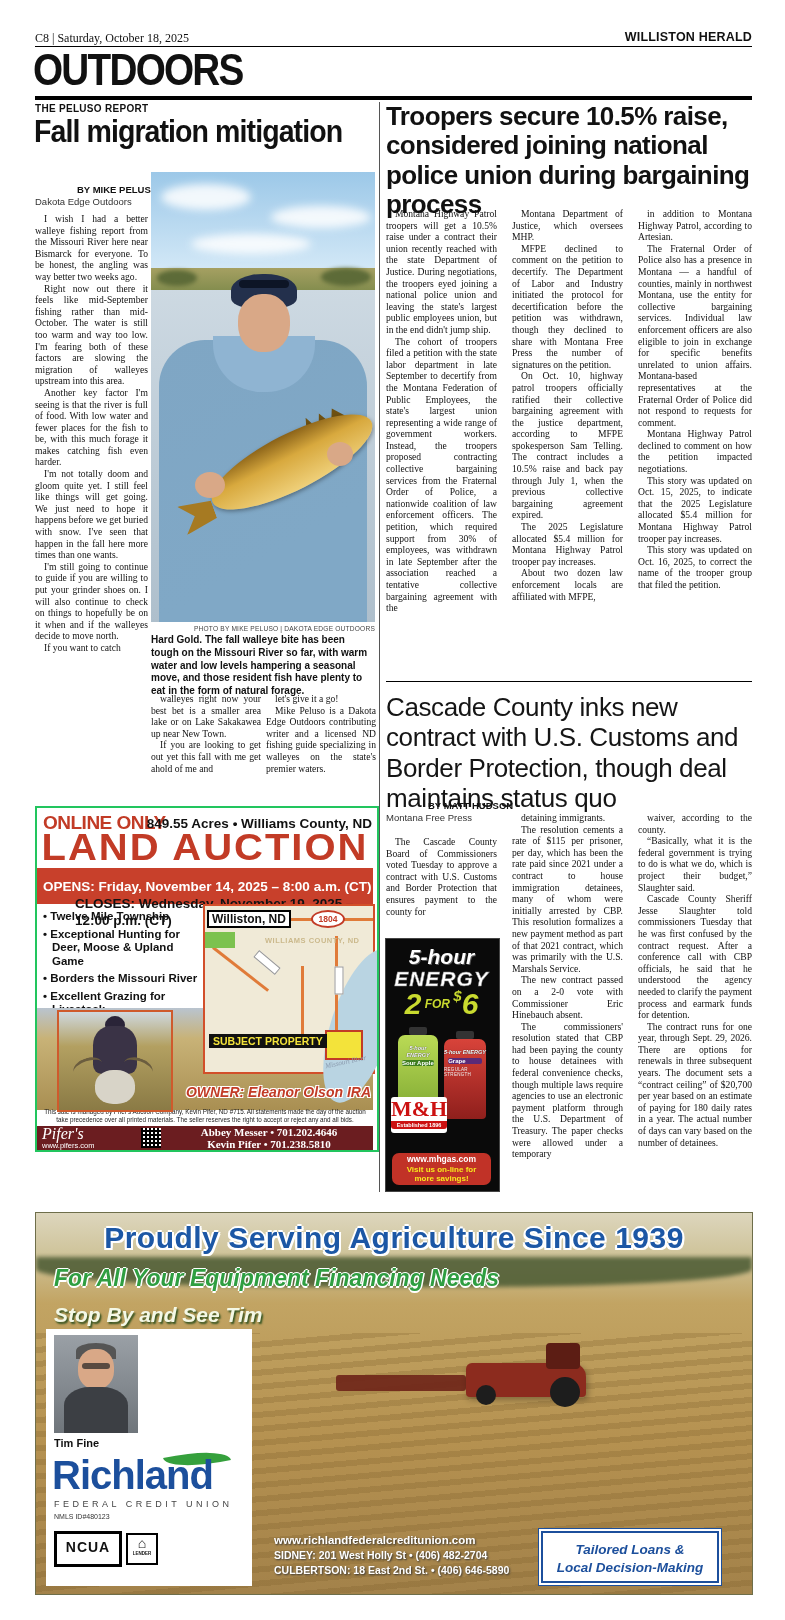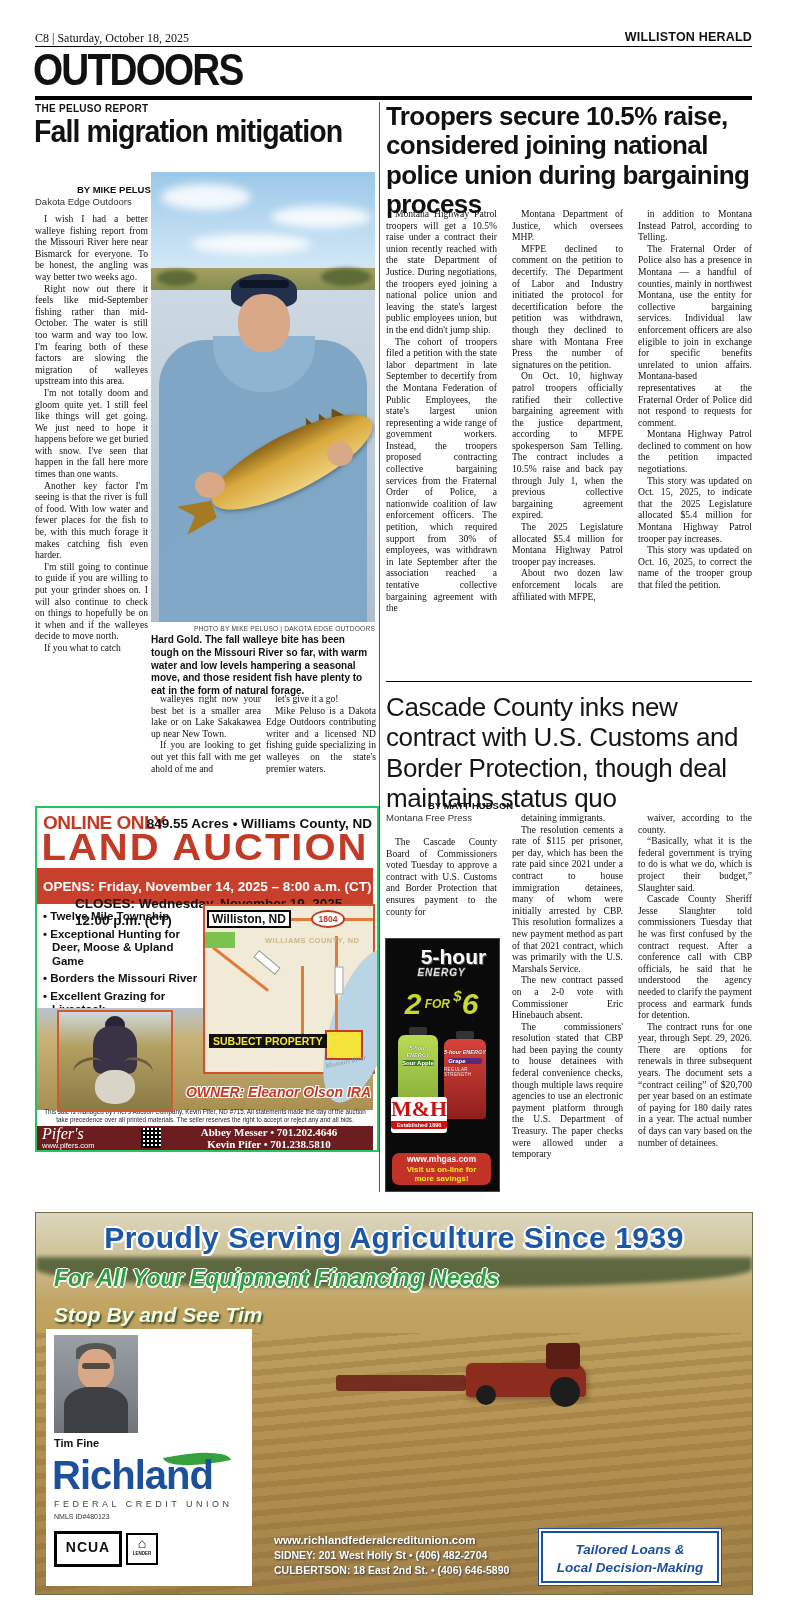--- a/index.html
+++ b/index.html
@@ -116,23 +116,23 @@
   .pifers-web{left:5px;top:15px;color:#fff;font-size:7.5px;}
   .qr{left:104px;top:2px;width:20px;height:20px;background:
       repeating-linear-gradient(0deg,#000 0 2px,transparent 2px 4px),
       repeating-linear-gradient(90deg,#000 0 2px,#fff 2px 4px);}
   .agents{left:132px;top:1px;width:200px;color:#fff;font-weight:bold;font-size:11px;line-height:11.5px;
           font-family:"Liberation Serif",serif;text-align:center;}
 
   
   .energy{left:385px;top:938px;width:113px;height:252px;background:#0a0a0a;border:1px solid #444;
           font-family:"Liberation Sans",sans-serif;overflow:hidden;color:#fff;}
-  .en-5hour{left:12px;top:8px;width:111px;text-align:center;font-weight:800;font-size:21px;
+  .en-5hour{left:0;top:8px;width:111px;text-align:center;font-style:italic;font-weight:800;font-size:21px;
             line-height:20px;text-shadow:1px 1px 0 #555;}
-  .en-energy{left:0;top:28px;width:111px;text-align:center;font-style:italic;font-weight:800;font-size:10px;
+  .en-energy{left:0;top:28px;width:111px;text-align:center;font-style:italic;font-weight:800;font-size:21px;
              letter-spacing:1px;color:#fff;-webkit-text-stroke:.5px #888;}
   .en-offer{left:0;top:48px;width:111px;text-align:center;color:#c9da2f;font-weight:800;font-style:italic;}
   .en-2{font-size:30px;vertical-align:middle;}
   .en-for{font-size:12px;vertical-align:middle;}
   .en-d{font-size:15px;vertical-align:top;}
   .en-6{font-size:30px;vertical-align:middle;}
   .bottle{border-radius:7px 7px 4px 4px;}
   .bot-green{left:12px;top:96px;width:40px;height:82px;background:linear-gradient(#bada55,#7ea832);}
   .bot-red{left:58px;top:100px;width:42px;height:80px;background:linear-gradient(#d8433a,#8f1f1c);}
   .bot-cap{width:18px;height:8px;background:#333;margin:-8px auto 0;border-radius:2px;}
@@ -199,24 +199,24 @@
   <div class="abs rule2"></div>
   <div class="abs vdiv"></div>
 
   <div class="abs kicker sans">THE PELUSO REPORT</div>
   <div class="abs pel-headline sans">Fall migration mitigation</div>
   <div class="abs byline sans" style="left:35px;top:184px;">BY MIKE PELUSO</div>
   <div class="abs byorg sans" style="left:35px;top:196px;">Dakota Edge Outdoors</div>
   <div class="abs pel-col1 bodycol">
       <p>I wish I had a better walleye fishing report from the Missouri River here near Bismarck for everyone. To be honest, the angling was way better two weeks ago.</p>
       <p>Right now out there it feels like mid-September fishing rather than mid-October. The water is still too warm and way too low. I'm fearing both of these factors are slowing the migration of walleyes upstream into this area.</p>
+      <p>Another key factor I'm seeing is that the river is full of food. With low water and fewer places for the fish to be, with this much forage it makes catching fish even harder.</p>
       <p>I'm not totally doom and gloom quite yet. I still feel like things will get going. We just need to hope it happens before we get buried with snow. I've seen that happen in the fall here more times than one wants.</p>
-      <p>Another key factor I'm seeing is that the river is full of food. With low water and fewer places for the fish to be, with this much forage it makes catching fish even harder.</p>
       <p>I'm still going to continue to guide if you are willing to put your grinder shoes on. I will also continue to check on things to hopefully be on it when and if the walleyes decide to move north.</p>
-      <p>If you what to catch</p>
+      <p>If you want to catch</p>
     </div>
 
   <div class="abs pel-photo">
     <div class="abs ph-sky"></div>
     <div class="abs cloud" style="left:10px;top:12px;width:90px;height:26px;"></div>
     <div class="abs cloud" style="left:120px;top:34px;width:100px;height:22px;"></div>
     <div class="abs cloud" style="left:40px;top:62px;width:120px;height:20px;"></div>
     <div class="abs ph-horizon"></div>
     <div class="abs ph-bush" style="left:6px;top:98px;width:40px;height:16px;"></div>
     <div class="abs ph-bush" style="left:170px;top:96px;width:50px;height:18px;"></div>
@@ -249,21 +249,21 @@
       <p>The cohort of troopers filed a petition with the state labor department in late September to decertify from the Montana Federation of Public Employees, the state's largest union representing a wide range of government workers. Instead, the troopers proposed contracting collective bargaining services from the Fraternal Order of Police, a nationwide coalition of law enforcement officers. The petition, which required support from 30% of employees, was withdrawn in late September after the association reached a tentative collective bargaining agreement with the</p>
     </div>
   <div class="abs troop-col2 bodycol">
       <p>Montana Department of Justice, which oversees MHP.</p>
       <p>MFPE declined to comment on the petition to decertify. The Department of Labor and Industry initiated the protocol for decertification before the petition was withdrawn, though they declined to share with Montana Free Press the number of signatures on the petition.</p>
       <p>On Oct. 10, highway patrol troopers officially ratified their collective bargaining agreement with the justice department, according to MFPE spokesperson Sam Telling. The contract includes a 10.5% raise and back pay through July 1, when the previous collective bargaining agreement expired.</p>
       <p>The 2025 Legislature allocated $5.4 million for Montana Highway Patrol trooper pay increases.</p>
       <p>About two dozen law enforcement locals are affiliated with MFPE,</p>
     </div>
   <div class="abs troop-col3 bodycol">
-      <p>in addition to Montana Instead Patrol, according to Telling.</p>
+      <p>in addition to Montana Highway Patrol, according to Artesian.</p>
       <p>The Fraternal Order of Police also has a presence in Montana — a handful of counties, mainly in northwest Montana, use the entity for collective bargaining services. Individual law enforcement officers are also eligible to join in exchange for specific benefits unrelated to union affairs. Montana-based representatives at the Fraternal Order of Police did not respond to requests for comment.</p>
       <p>Montana Highway Patrol declined to comment on how the petition impacted negotiations.</p>
       <p>This story was updated on Oct. 15, 2025, to indicate that the 2025 Legislature allocated $5.4 million for Montana Highway Patrol trooper pay increases.</p>
       <p>This story was updated on Oct. 16, 2025, to correct the name of the trooper group that filed the petition.</p>
     </div>
   <div class="abs hdiv"></div>
 
   <div class="abs casc-headline sans">Cascade County inks new contract with U.S. Customs and Border Protection, though deal maintains status quo</div>
   <div class="abs byline sans" style="left:386px;top:800px;">BY MATT HUDSON</div>
   <div class="abs byorg sans" style="left:386px;top:812px;">Montana Free Press</div>

